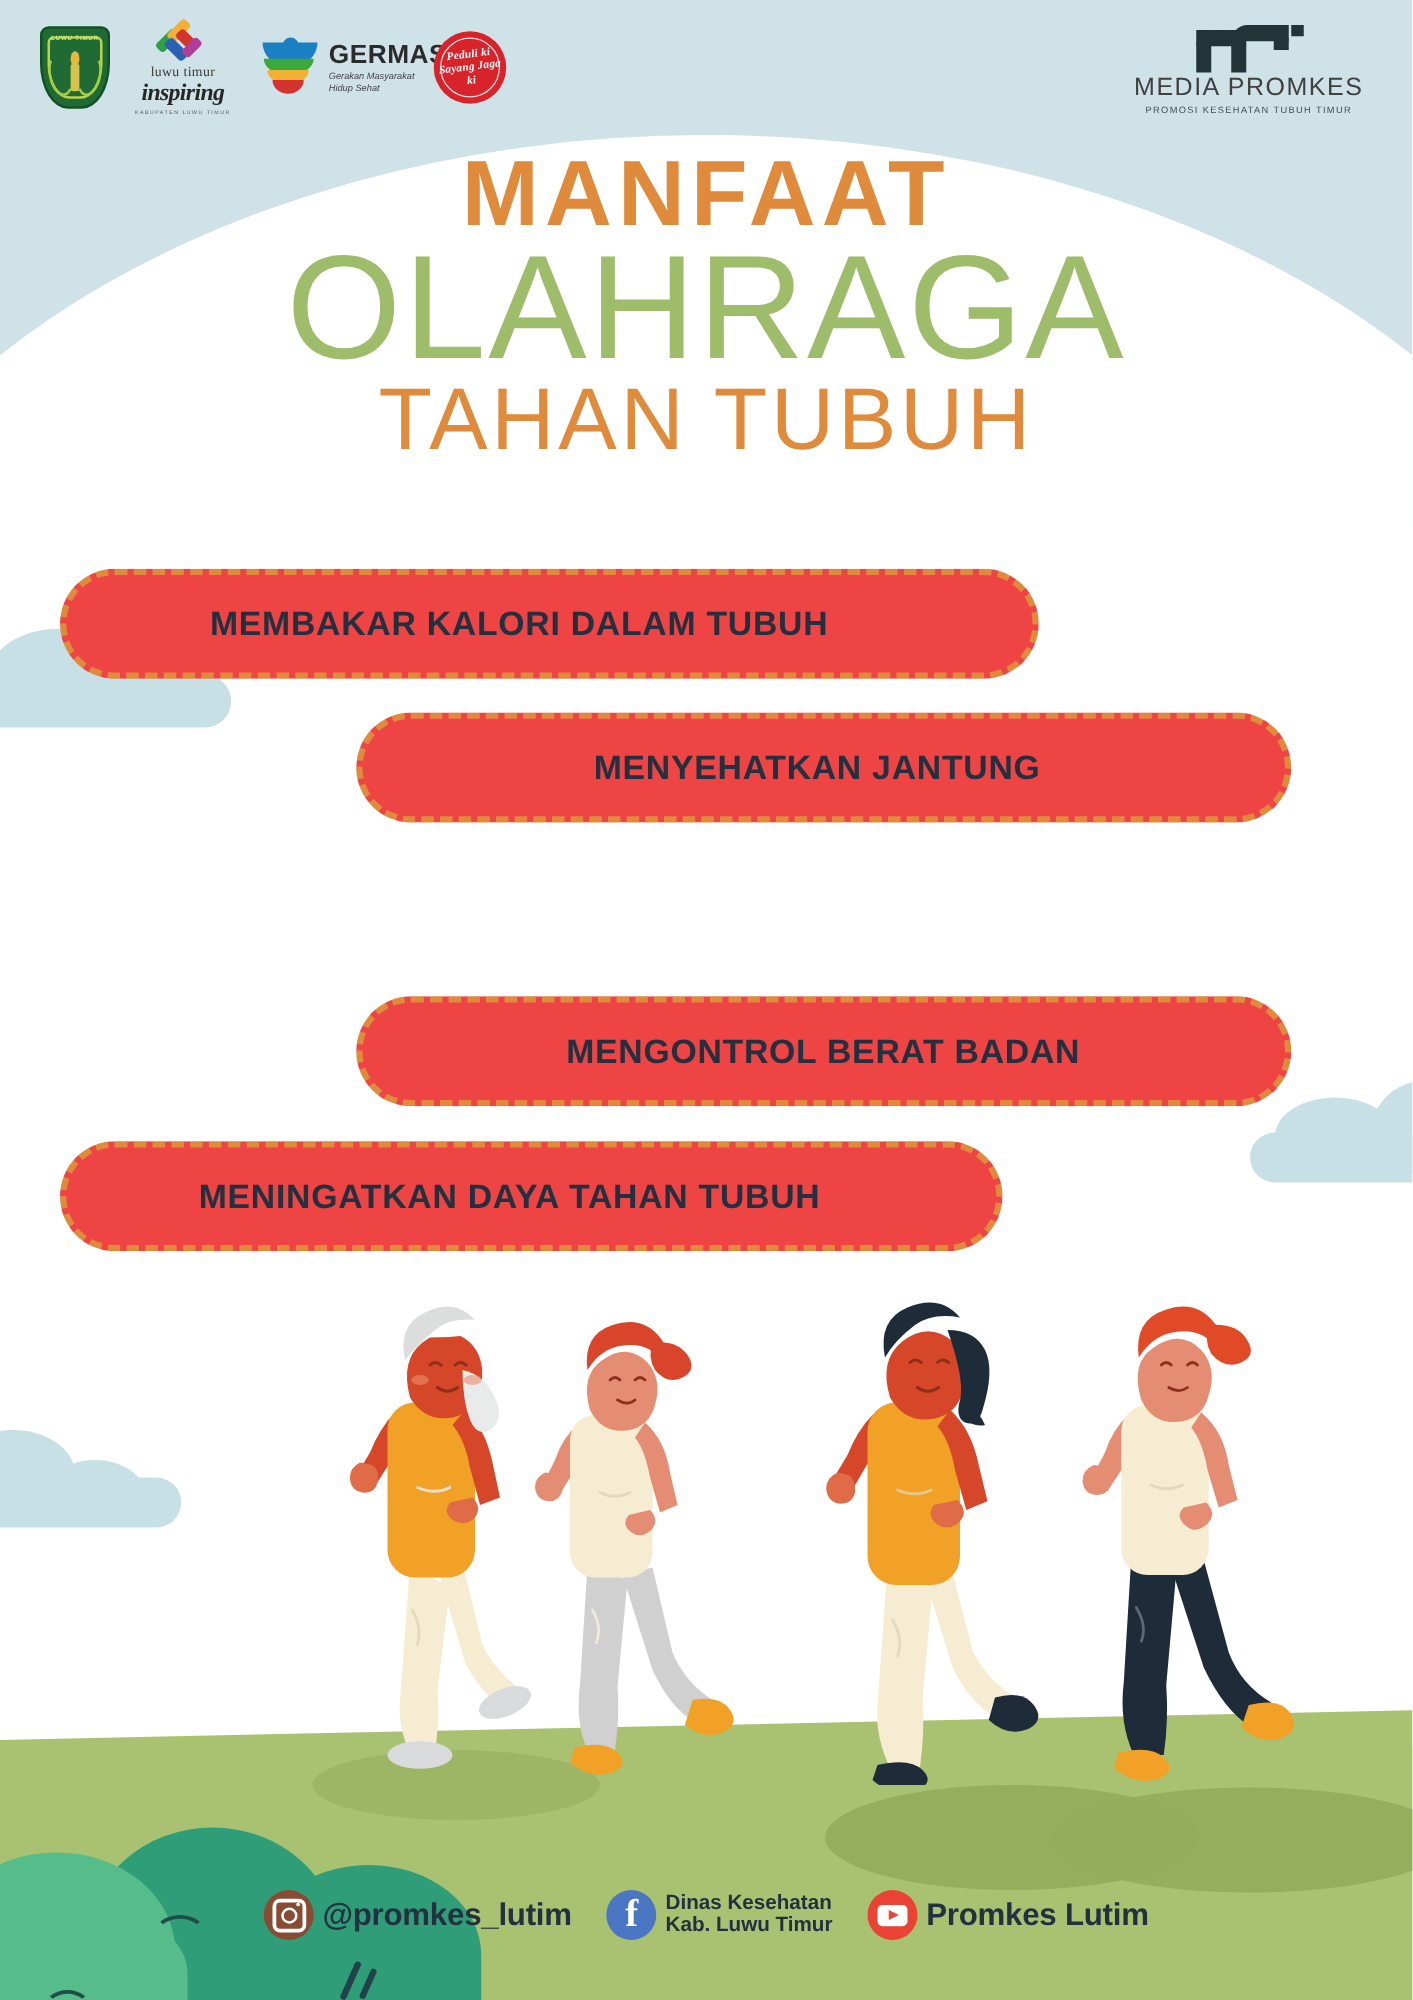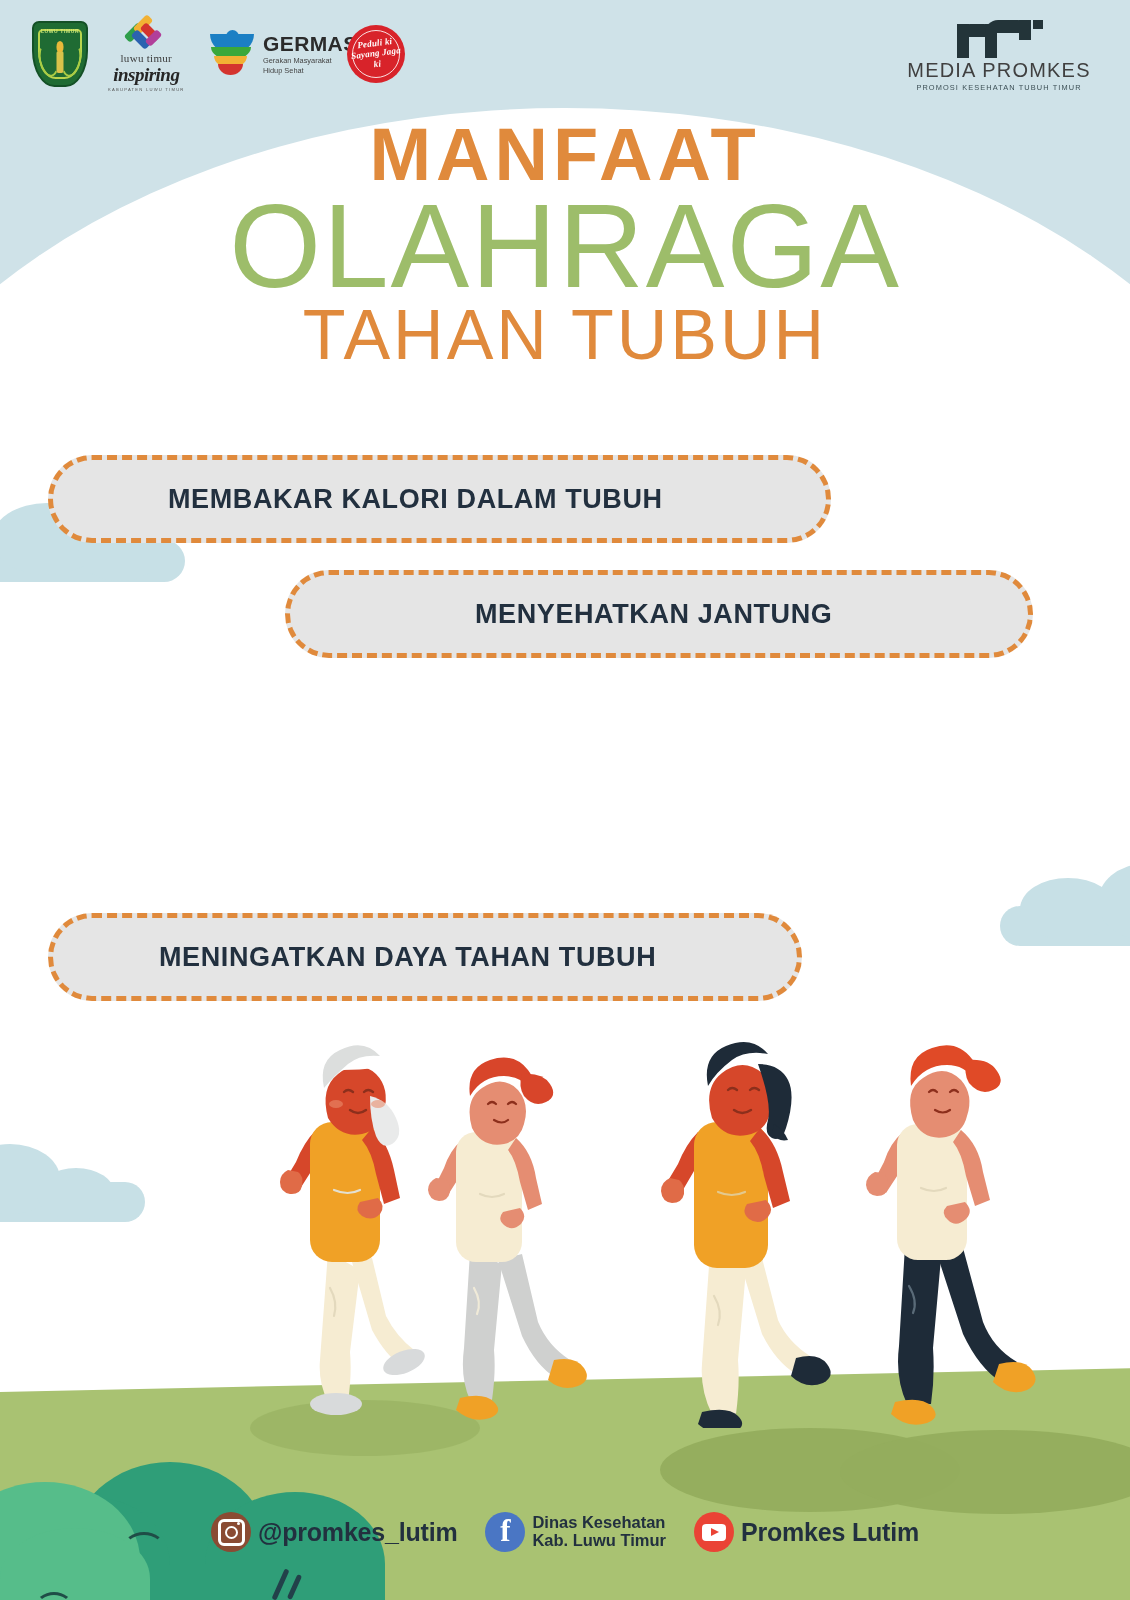--- a/index.html
+++ b/index.html
@@ -92,21 +92,21 @@
   .lt-mark{position:relative;width:52px;height:34px;}
   .lt-mark b{position:absolute;display:block;border-radius:3px;}
   .lt-text1{font-size:11px;color:#3a3a3a;letter-spacing:.3px;font-family:"Liberation Serif",serif;}
   .lt-text2{font-size:19px;color:#262626;font-weight:bold;font-style:italic;font-family:"Liberation Serif",serif;letter-spacing:-.5px;line-height:.95;}
   .lt-text3{font-size:4.2px;color:#555;letter-spacing:1.2px;}
 
   .germas{display:flex;align-items:center;gap:7px;}
   .germas-mark{position:relative;width:48px;height:52px;}
   .germas-mark b{position:absolute;display:block;}
   .germas-txt .g1{font-size:21px;font-weight:bold;color:#2b2b2b;letter-spacing:.4px;line-height:1;}
-  .germas-txt .g2{font-size:7.4px;color:#444;line-height:1.25;margin-top:2px;}
+  .germas-txt .g2{font-size:7.4px;color:#444;line-height:1.25;margin-top:2px;font-style:italic;}
 
   .peduli{
     width:58px;height:58px;border-radius:50%;background:#d8232a;
     position:relative;display:flex;align-items:center;justify-content:center;
   }
   .peduli .inner{
     position:absolute;width:46px;height:46px;border-radius:50%;
     border:1.6px solid rgba(255,255,255,.85);
   }
   .peduli .t{
@@ -134,21 +134,21 @@
   }
   .t-bagi{
     font-size:70px;font-weight:normal;color:#e08a3c;letter-spacing:3px;line-height:1;margin-top:-6px;
   }
 
   
   .pill{
     position:absolute;
     border:5px dashed #e08a3c;
     border-radius:60px;
-    background:#e5e5e5;
+    background:#ef4444;
     display:flex;align-items:center;
     box-sizing:border-box;
     z-index:25;
   }
   .pill span{
     font-size:27px;font-weight:bold;color:#22303f;letter-spacing:.6px;
     white-space:nowrap;
   }
 
   
@@ -291,20 +291,23 @@
     <div class="t-manfaat">MANFAAT</div>
     <div class="t-olahraga">OLAHRAGA</div>
     <div class="t-bagi">TAHAN TUBUH</div>
   </div>
 
   <div class="pill" style="left:48px;top:455px;width:783px;height:88px;padding-left:115px;">
     <span>MEMBAKAR KALORI DALAM TUBUH</span>
   </div>
   <div class="pill" style="left:285px;top:570px;width:748px;height:88px;padding-left:185px;">
     <span>MENYEHATKAN JANTUNG</span>
+  </div>
+  <div class="pill" style="left:285px;top:797px;width:748px;height:88px;padding-left:163px;">
+    <span>MENGONTROL BERAT BADAN</span>
   </div>
   <div class="pill" style="left:48px;top:913px;width:754px;height:88px;padding-left:106px;">
     <span>MENINGATKAN DAYA TAHAN TUBUH</span>
   </div>
 
   <div class="ground"></div>
   <div class="ground2"></div>
   <div class="shadow-ellipse" style="left:660px;top:1428px;width:300px;height:84px;"></div>
   <div class="shadow-ellipse" style="left:840px;top:1430px;width:320px;height:84px;"></div>
   <div class="shadow-ellipse" style="left:250px;top:1400px;width:230px;height:56px;opacity:.55;"></div>

